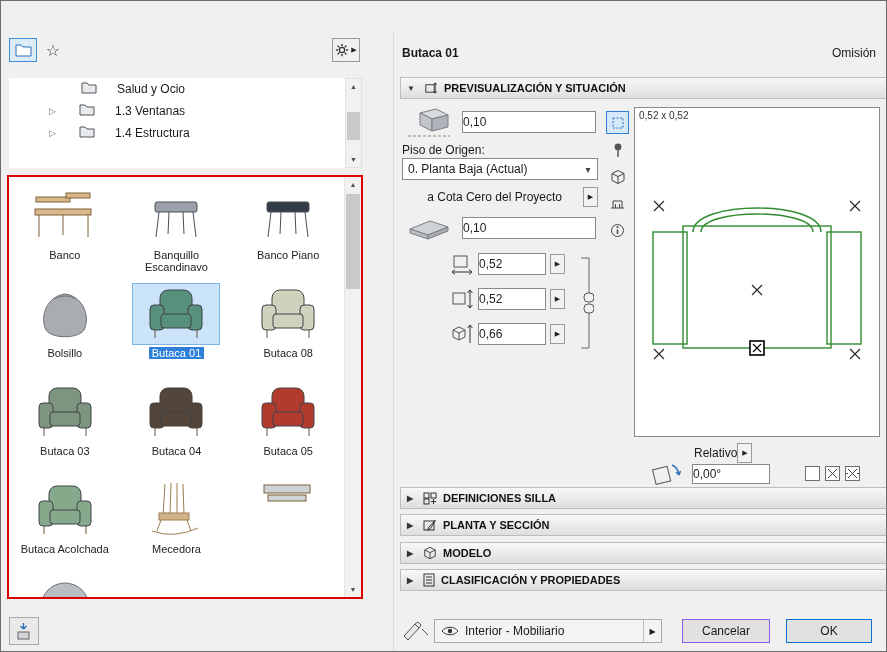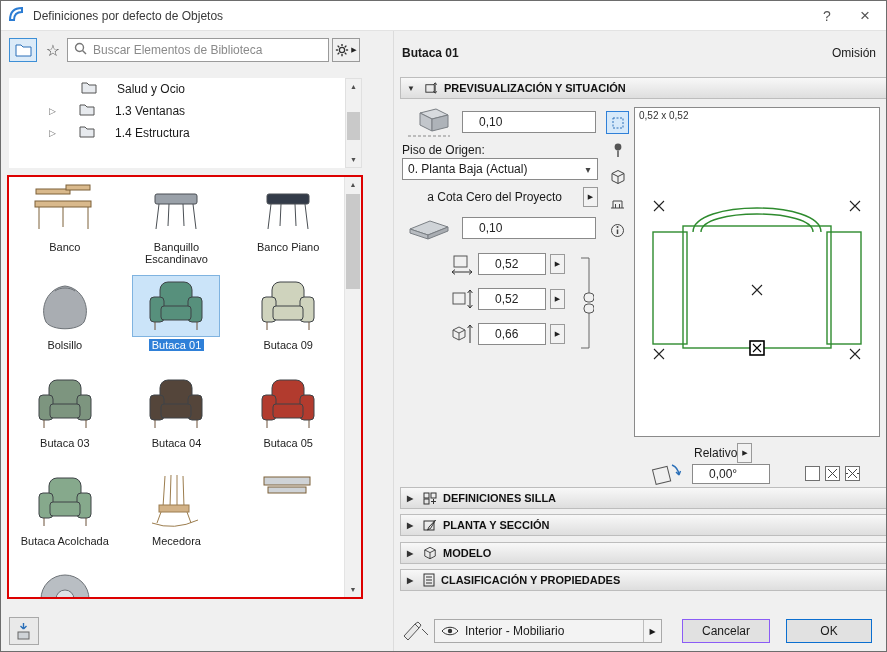--- a/index.html
+++ b/index.html
@@ -27,37 +27,37 @@
   .tree-row.ind{padding-left:72px}
   .tree-row.sel{background:#d0dce8}
   .chev{font-size:9px;color:#707070;width:10px}
   .sb{position:absolute;background:#f1f1f1;border:1px solid #e0e0e0;display:flex;flex-direction:column}
   .sb-ar{height:15px;display:flex;align-items:center;justify-content:center;font-size:7px;color:#505050}
   .sb-track{flex:1;position:relative}
   .sb-thumb{position:absolute;left:1px;right:1px;background:#c9c9c9}
   .tree-sb{left:344px;top:77px;width:17px;height:90px}
   
   .gridwrap{position:absolute;left:6px;top:174px;width:356px;height:424px;border:2px solid #dd0000;background:#fff;display:flex}
-  .grid-items{flex:1;display:grid;grid-template-columns:repeat(3,1fr);grid-auto-rows:98px;overflow:hidden;padding-top:0}
+  .grid-items{flex:1;display:grid;grid-template-columns:repeat(3,1fr);grid-auto-rows:98px;overflow:hidden;padding-top:8px}
   .grid-sb{position:relative;width:17px;border:none;border-left:1px solid #e4e4e4}
   .item{display:flex;flex-direction:column;align-items:center}
   .thumbwrap{width:88px;height:62px;display:flex;align-items:center;justify-content:center;border:1px solid transparent}
   .item.sel .thumbwrap{background:#cbe4f9;border-color:#7fb3e0}
   .item-label{margin-top:2px;font-size:11px;line-height:12px;text-align:center;max-width:104px;color:#222}
   .item.sel .item-label{background:#2f80d8;color:#fff;padding:0 3px}
   .obj-btn{left:8px;top:616px;width:30px;height:28px;border:1px solid #a9a9a9;background:#e9e9e9}
   
   .rp{position:absolute;left:392px;top:30px;width:495px;height:622px;border-left:1px solid #dcdcdc}
   .rp .abs{position:absolute}
   .obj-name{left:8px;top:15px;font-weight:bold}
   .omission{right:12px;top:15px}
   .sec{left:6px;width:487px;height:22px;background:linear-gradient(#f8f8f8,#dedede);border:1px solid #bdbdbd;
        display:flex;align-items:center;gap:6px;padding:0 6px;font-weight:bold;font-size:11px;color:#111}
   .sec-ar{font-size:8px;color:#333;width:10px}
-  .inp{position:absolute;border:1px solid #8a8a8a;background:#fff;height:22px;padding:0 16px;
+  .inp{position:absolute;border:1px solid #8a8a8a;background:#fff;height:22px;padding:0 0;
        font:12px "Liberation Sans",sans-serif;color:#222}
   .select{border:1px solid #8a8a8a;background:#fff;height:22px;display:flex;align-items:center;padding:0 2px 0 5px}
   .select .sel-t{flex:1}
   .sel-ar{width:14px;text-align:center;color:#444;font-size:10px}
   .abox{width:15px;height:20px;border:1px solid #9a9a9a;background:#f2f2f2;display:flex;align-items:center;
         justify-content:center;font-size:7px;color:#222}
   .cota{display:flex;align-items:center;justify-content:flex-end;gap:21px}
   .ptb{width:23px;height:23px;border:1px solid transparent;display:flex;align-items:center;justify-content:center}
   .ptb.sel{border-color:#2f80d8;background:#d6e9fa}
   .canvas{border:1px solid #8a8a8a;background:#fff}
@@ -71,46 +71,27 @@
             display:flex;align-items:center;gap:6px;padding:0 0 0 6px}
   .layerbtn .lt{flex:1}
   .layerbtn .la{width:18px;align-self:stretch;display:flex;align-items:center;justify-content:center;
                 border-left:1px solid #bdbdbd;font-size:8px}
 </style>
 </head>
 <body>
 
 <div class="dialog">
 
-  <div class="titlebar">
-    <span>
-      <svg width="18" height="18" viewBox="0 0 18 18">
-          <path d="M3,15 C3,6 8,3 15,3 L15,7 C10,7 7,9 7,15 Z" fill="none" stroke="#2b7cd3" stroke-width="2"></path>
-        </svg>
-    </span>
-    <span class="title">Definiciones por defecto de Objetos</span>
-    <span class="tb-btn">?</span>
-    <span class="tb-btn" style="font-size:17px">×</span>
-  </div>
 
   <div class="sq-btn folder-btn">
     <svg width="17" height="14" viewBox="0 0 17 14">
         <path d="M1,2 h5 l2,2 h8 v9 h-15 z" fill="#fff" stroke="#2a6fb8"></path>
       </svg>
   </div>
   <div class="sq-btn star-btn">☆</div>
-  <div class="search">
-    <span>
-      <svg width="13" height="13" viewBox="0 0 13 13">
-          <circle cx="5.5" cy="5.5" r="4" fill="none" stroke="#777" stroke-width="1.4"></circle>
-          <line x1="8.5" y1="8.5" x2="12" y2="12" stroke="#777" stroke-width="1.4"></line>
-        </svg>
-    </span>
-    <input placeholder="Buscar Elementos de Biblioteca" style="">
-  </div>
   <div class="sq-btn gear-btn">
     <svg width="14" height="14" viewBox="0 0 16 16">
       <circle cx="8" cy="8" r="3" fill="none" stroke="#333" stroke-width="1.4"></circle>
       <g stroke="#333" stroke-width="1.6">
           <line x1="8" y1="1" x2="8" y2="3.5"></line>
           <line x1="8" y1="12.5" x2="8" y2="15"></line>
           <line x1="1" y1="8" x2="3.5" y2="8"></line>
           <line x1="12.5" y1="8" x2="15" y2="8"></line>
           <line x1="3" y1="3" x2="4.8" y2="4.8"></line>
           <line x1="11.2" y1="11.2" x2="13" y2="13"></line>
@@ -226,21 +207,21 @@
               <g stroke="#3e4347">
                 <rect x="16" y="5" width="32" height="33" rx="8" fill="#cfd3bd"></rect>
                 <rect x="6" y="20" width="14" height="25" rx="4" fill="#cfd3bd"></rect>
                 <rect x="44" y="20" width="14" height="25" rx="4" fill="#cfd3bd"></rect>
                 <rect x="17" y="29" width="30" height="14" rx="3" fill="#cfd3bd"></rect>
                 <line x1="11" y1="45" x2="11" y2="53" stroke="#6b5138"></line>
                 <line x1="53" y1="45" x2="53" y2="53" stroke="#6b5138"></line>
               </g>
             </svg>
           </div>
-          <div class="item-label">Butaca 09</div>
+          <div class="item-label">Butaca 08</div>
         </div>
         <div class="item">
           <div class="thumbwrap">
             <svg width="64" height="58" viewBox="0 0 64 58">
               <g stroke="#3e4347">
                 <rect x="16" y="5" width="32" height="33" rx="8" fill="#7d957f"></rect>
                 <rect x="6" y="20" width="14" height="25" rx="4" fill="#7d957f"></rect>
                 <rect x="44" y="20" width="14" height="25" rx="4" fill="#7d957f"></rect>
                 <rect x="17" y="29" width="30" height="14" rx="3" fill="#7d957f"></rect>
                 <line x1="11" y1="45" x2="11" y2="53" stroke="#6b5138"></line>

